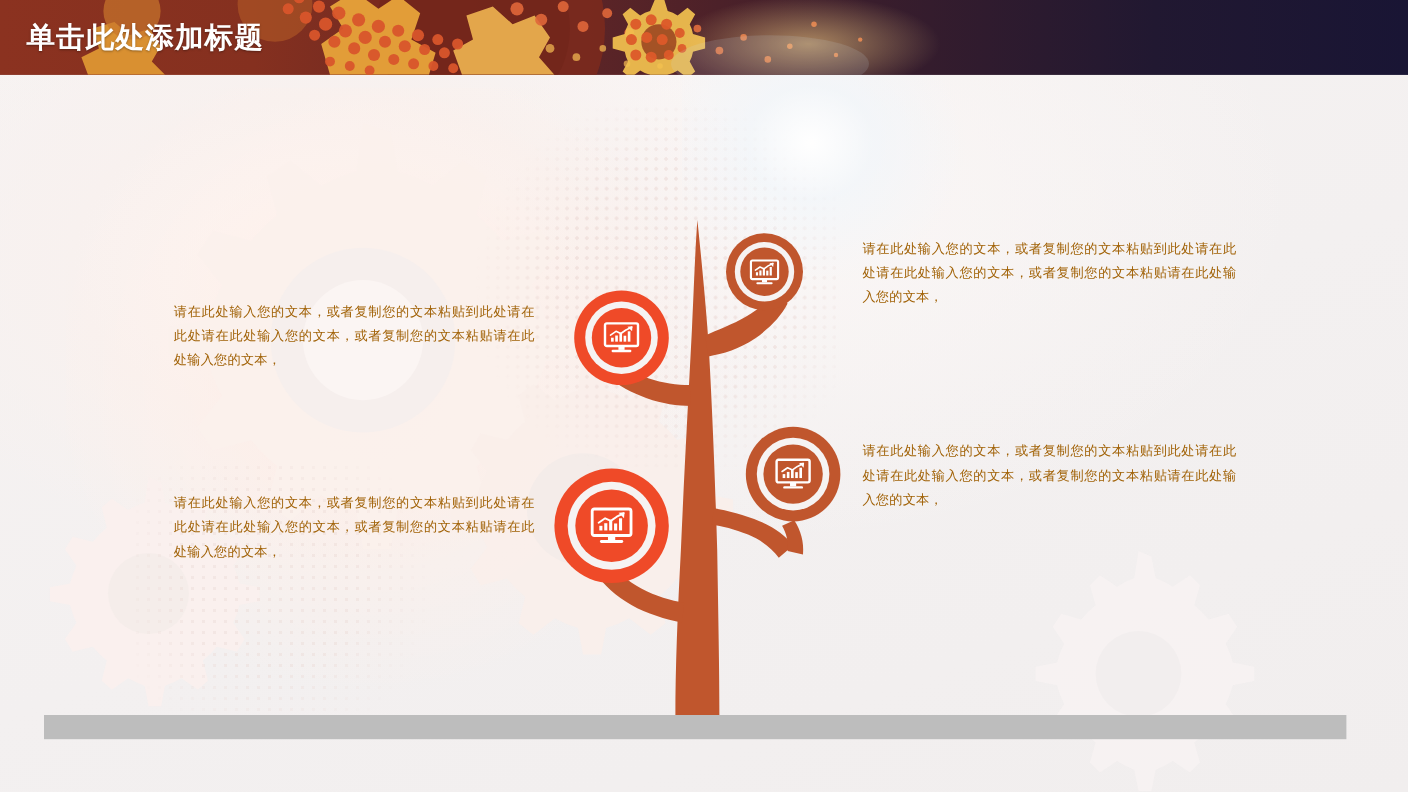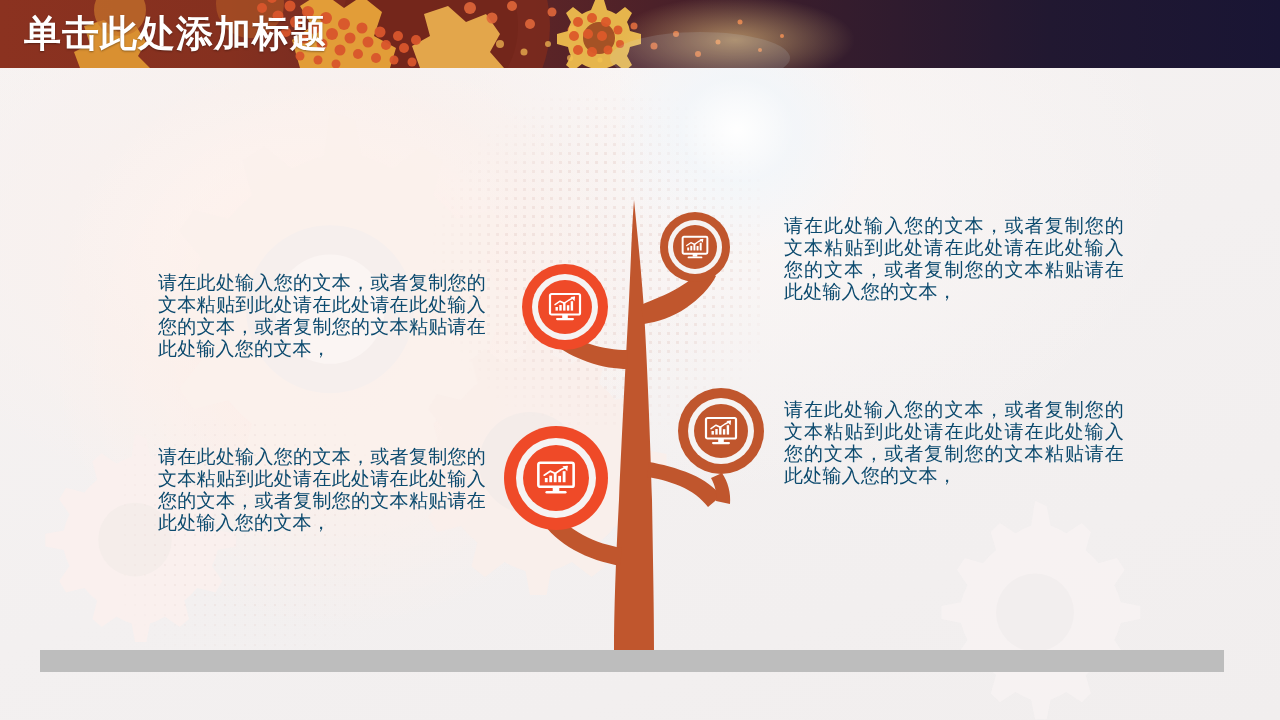--- a/index.html
+++ b/index.html
@@ -88,21 +88,21 @@
       #241a2c 78%,
       #1b1630 92%,
       #191534 100%);
   }
   .banner-deco { position: absolute; top: 0; left: 0; width: 1280px; height: 68px; }
   #banner-title {
     position: absolute;
     left: 24px; top: 50%;
     transform: translateY(-50%);
     color: #ffffff;
-    font-size: 37px;
+    font-size: 26px;
     font-weight: bold;
     letter-spacing: 1px;
     white-space: nowrap;
     text-shadow: 0 1px 2px rgba(0,0,0,0.35);
     z-index: 4;
   }
   .banner-bottom-fade {
     position: absolute;
     left: 0; bottom: 0;
     width: 1280px; height: 7px;
@@ -140,22 +140,22 @@
     border-radius: 50%;
     display: flex;
     align-items: center;
     justify-content: center;
   }
   .node svg { display: block; }
 
   
   .textblock {
     position: absolute;
-    color: #0c4a6e;
-    font-size: 19px;
+    color: #a16207;
+    font-size: 12px;
     line-height: 22px;
     letter-spacing: .2px;
     text-align: justify;
   }
 
   
   #bottom-bar {
     position: absolute;
     left: 40px; top: 650px;
     width: 1184px; height: 22px;

